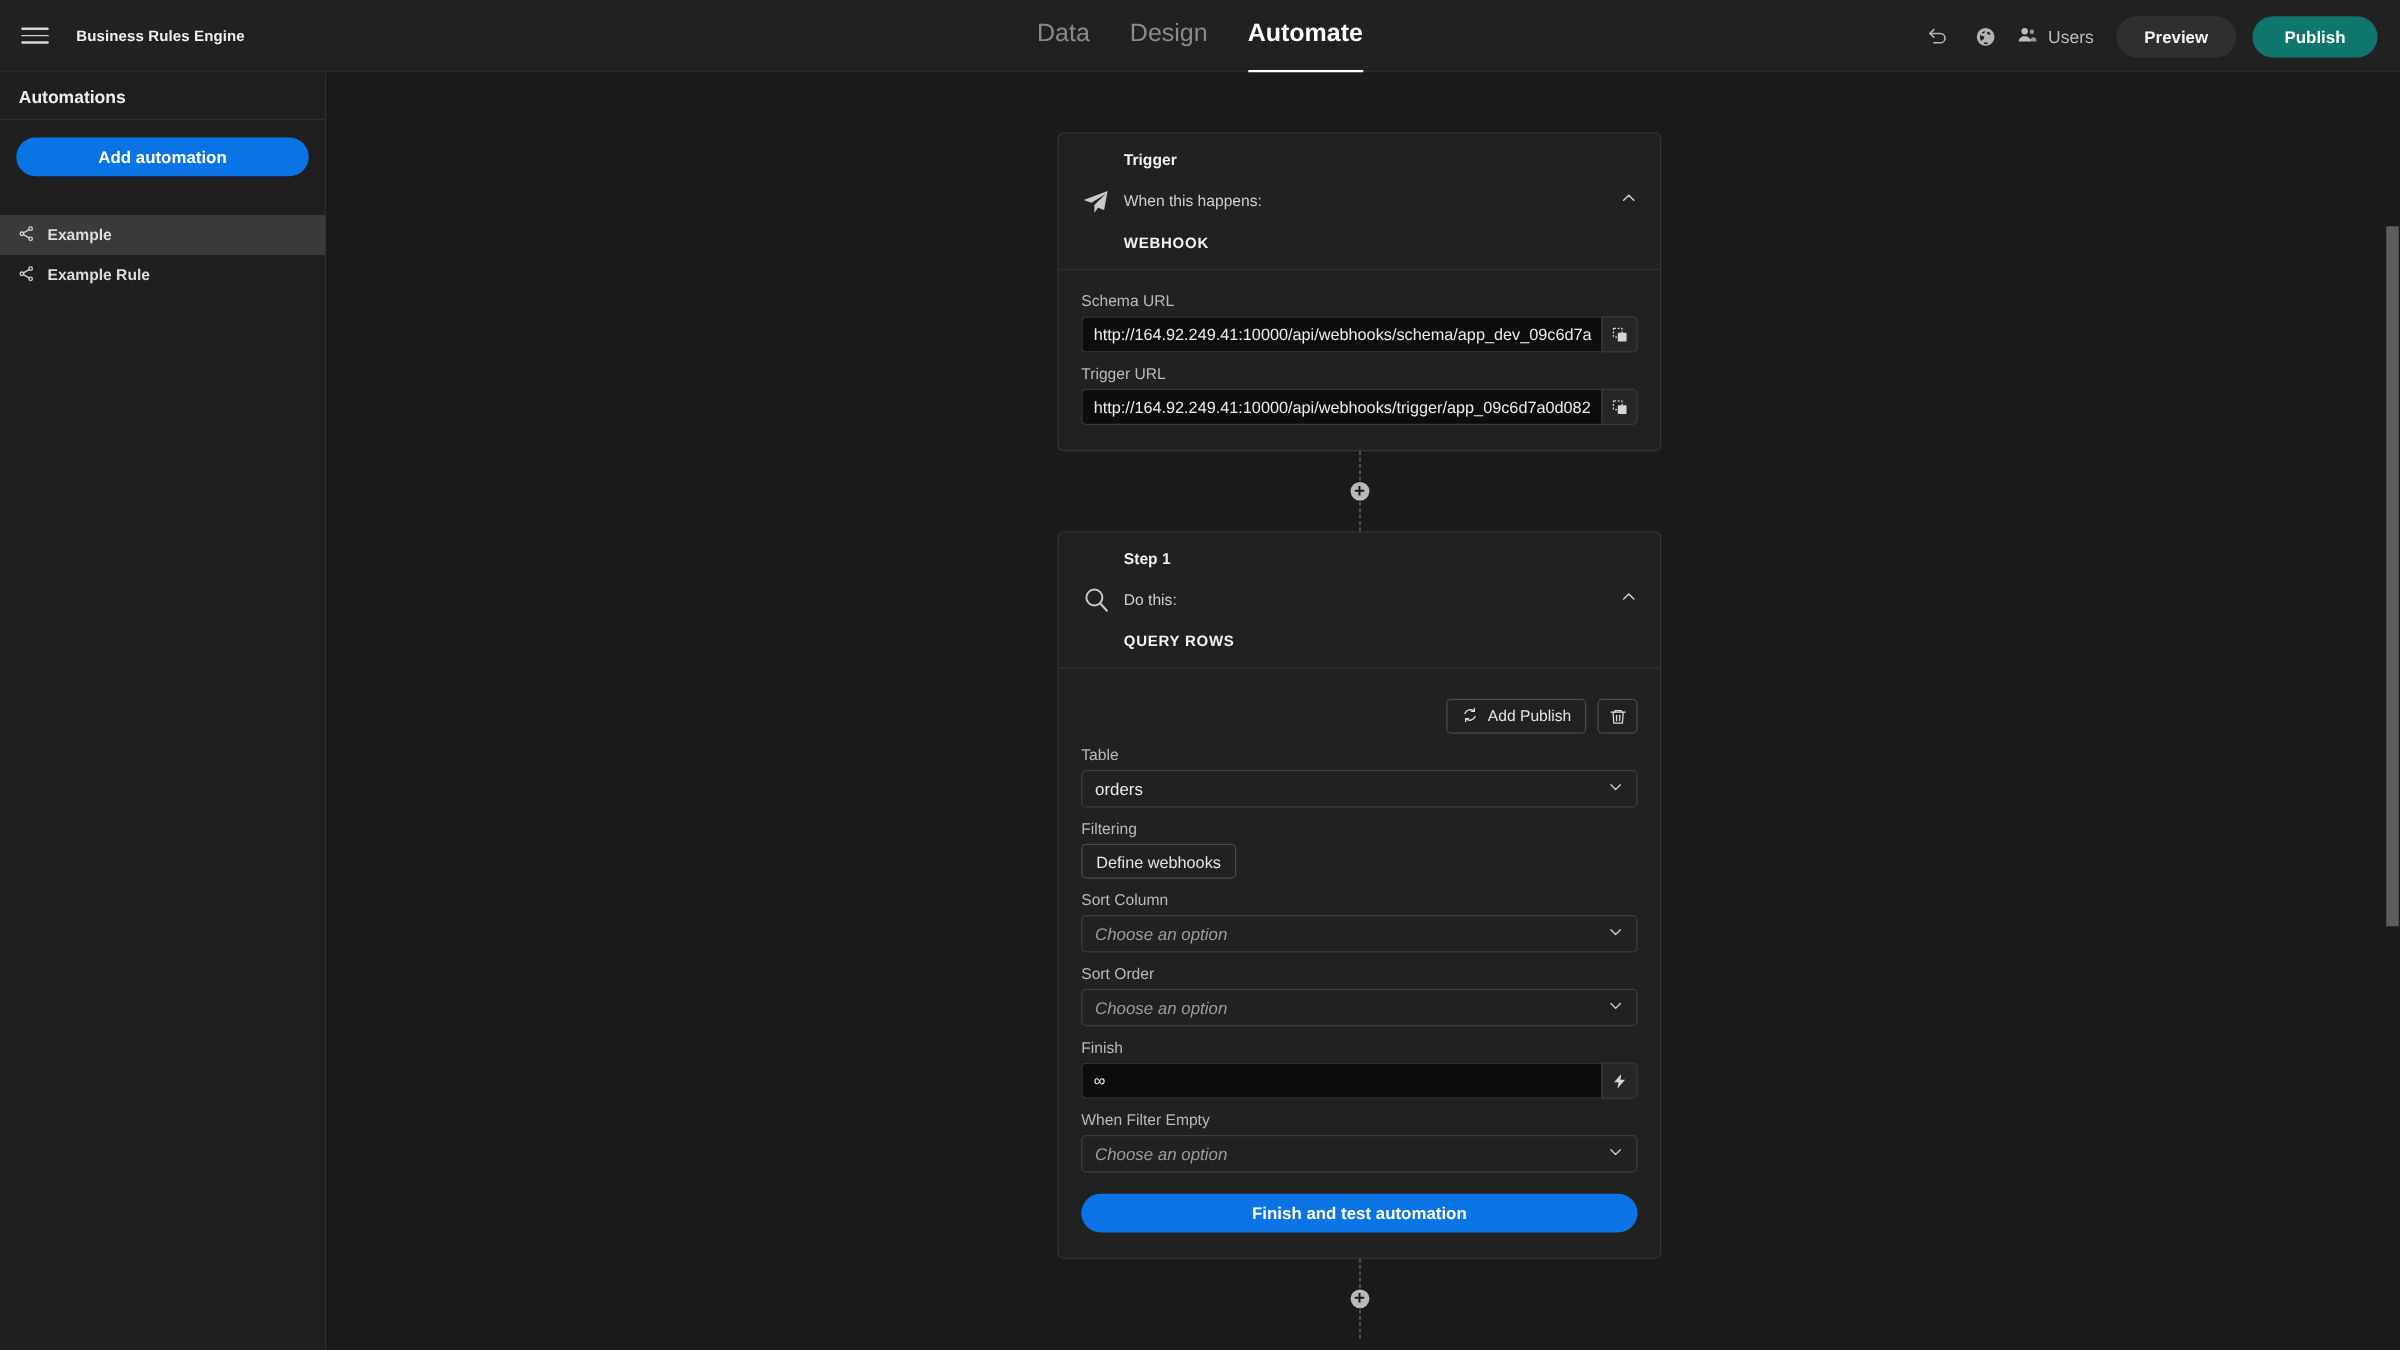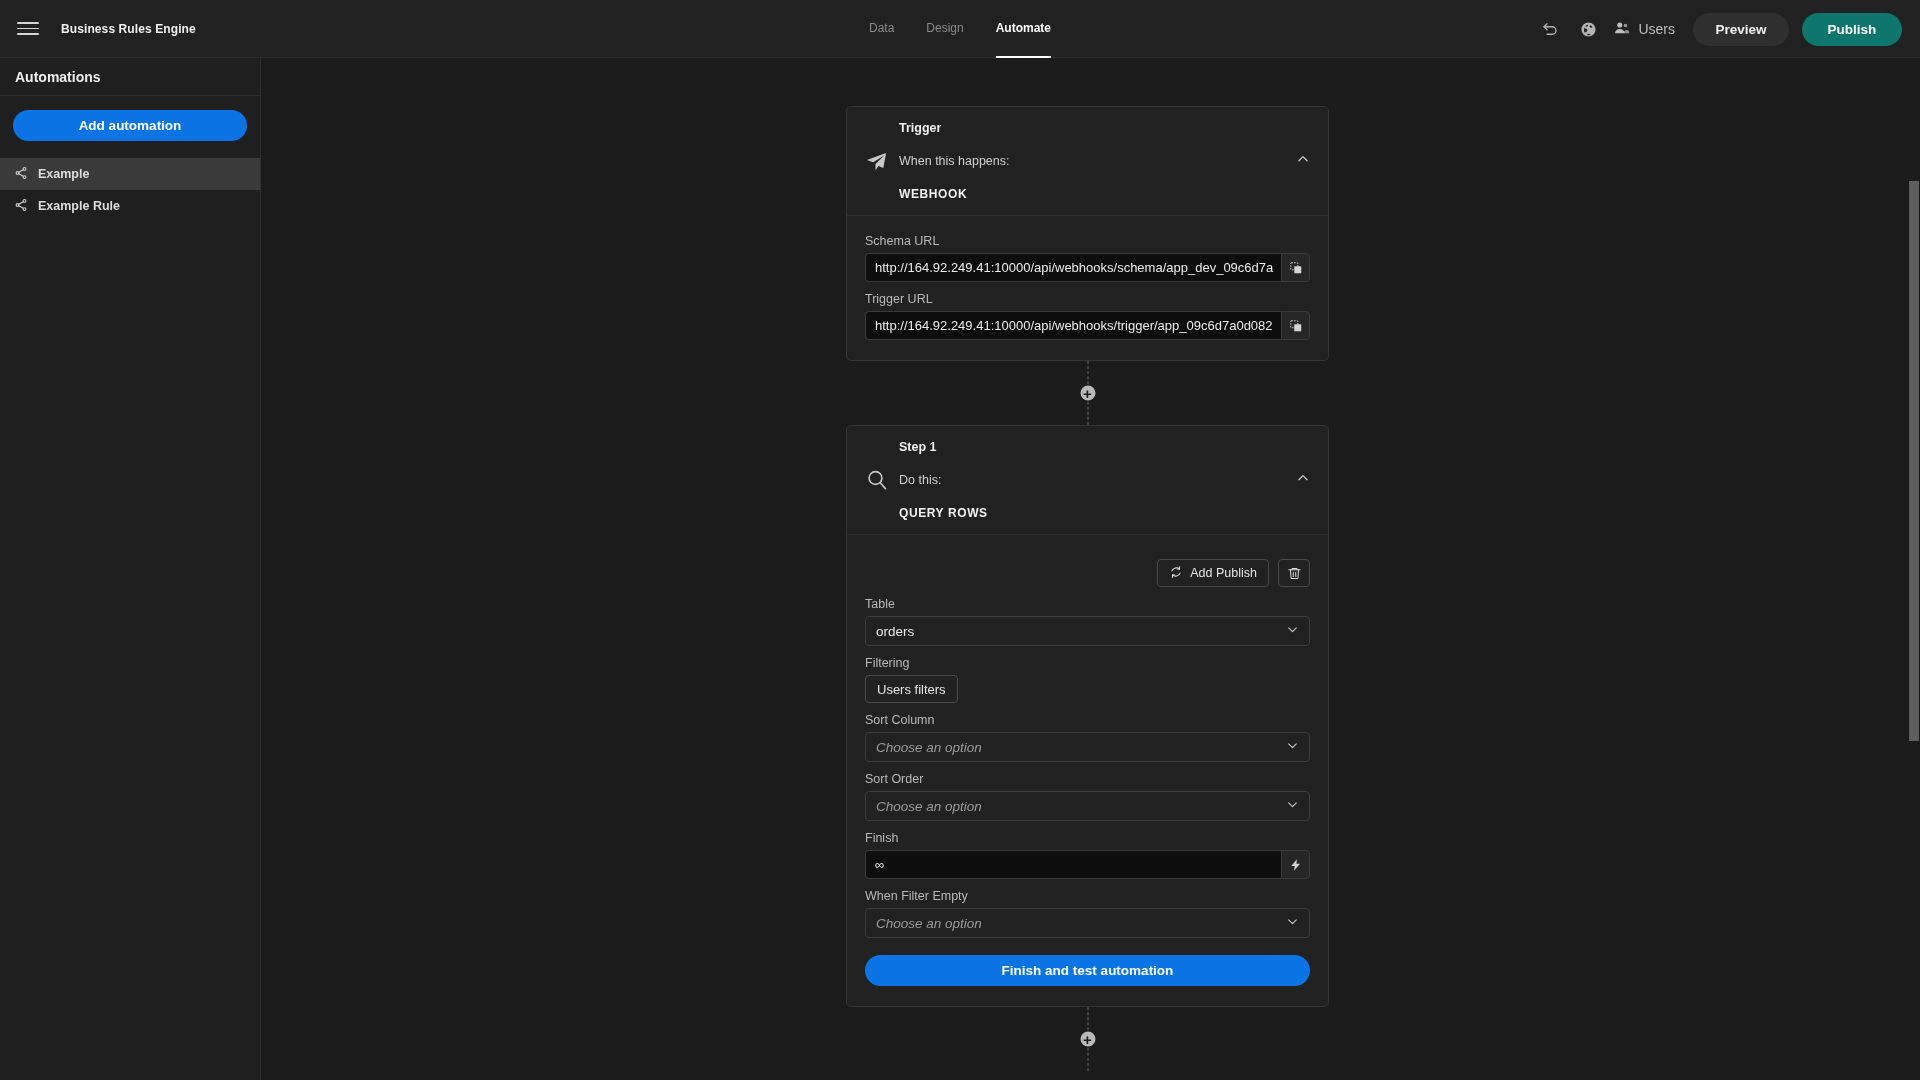--- a/index.html
+++ b/index.html
@@ -28,21 +28,21 @@
   .app-title {
     margin-left: 22px;
     font-size: 12px; font-weight: bold; color: #f0f0f0;
     letter-spacing: .1px;
   }
   .nav-tabs {
     position: absolute; left: 50%; transform: translateX(-50%);
     height: 58px; display: flex; align-items: center; gap: 32px;
   }
   .nav-tab {
-    font-size: 12px; color: #8a8a8a; height: 58px;
+    font-size: 20px; color: #8a8a8a; height: 58px;
     display: flex; align-items: center; cursor: pointer;
     border-bottom: 2px solid transparent;
     text-align: center;
   }
   .nav-tab.active { color: #ffffff; font-weight: bold; border-bottom-color: #ffffff; }
 
   .topright {
     position: absolute; right: 18px; top: 0; height: 58px;
     display: flex; align-items: center; gap: 0px;
   }
@@ -74,21 +74,21 @@
     padding-left: 15px; font-size: 14px; font-weight: bold; color: #efefef;
     border-bottom: 1px solid #2e2e2e;
   }
   .sidebar-body { padding: 14px 13px 0 13px; }
   .add-automation {
     width: 100%; height: 31px; border-radius: 16px;
     background: #0b74e5; color: #fff; font-size: 13.5px; font-weight: bold;
     display: flex; align-items: center; justify-content: center; cursor: pointer;
     border: none;
   }
-  .sidebar-list { margin-top: 17px; margin-left: -13px; margin-right: -13px; }
+  .sidebar-list { margin-top: 31px; margin-left: -13px; margin-right: -13px; }
   .sidebar-item {
     height: 32px; display: flex; align-items: center; gap: 10px;
     padding-left: 14px; font-size: 13px; color: #dcdcdc; cursor: pointer;
   }
   .sidebar-item.selected { background: #3a3a3a; }
   .sidebar-item .label { font-weight: bold; font-size: 12.5px; }
 
   
   .canvas {
     position: absolute; top: 58px; left: 261px;
@@ -375,21 +375,21 @@
         <div class="select">
           <span>orders</span>
           <span class="caret">
             <svg width="13" height="13" viewBox="0 0 24 24" fill="none" stroke="currentColor" stroke-width="2.1" stroke-linecap="round" stroke-linejoin="round">
               <polyline points="5,9 12,16 19,9"></polyline>
             </svg>
           </span>
         </div>
 
         <div class="field-label">Filtering</div>
-        <div class="btn-small">Users filters</div>
+        <div class="btn-small">Define webhooks</div>
 
         <div class="field-label">Sort Column</div>
         <div class="select">
           <span class="ph">Choose an option</span>
           <span class="caret">
             <svg width="13" height="13" viewBox="0 0 24 24" fill="none" stroke="currentColor" stroke-width="2.1" stroke-linecap="round" stroke-linejoin="round">
               <polyline points="5,9 12,16 19,9"></polyline>
             </svg>
           </span>
         </div>

